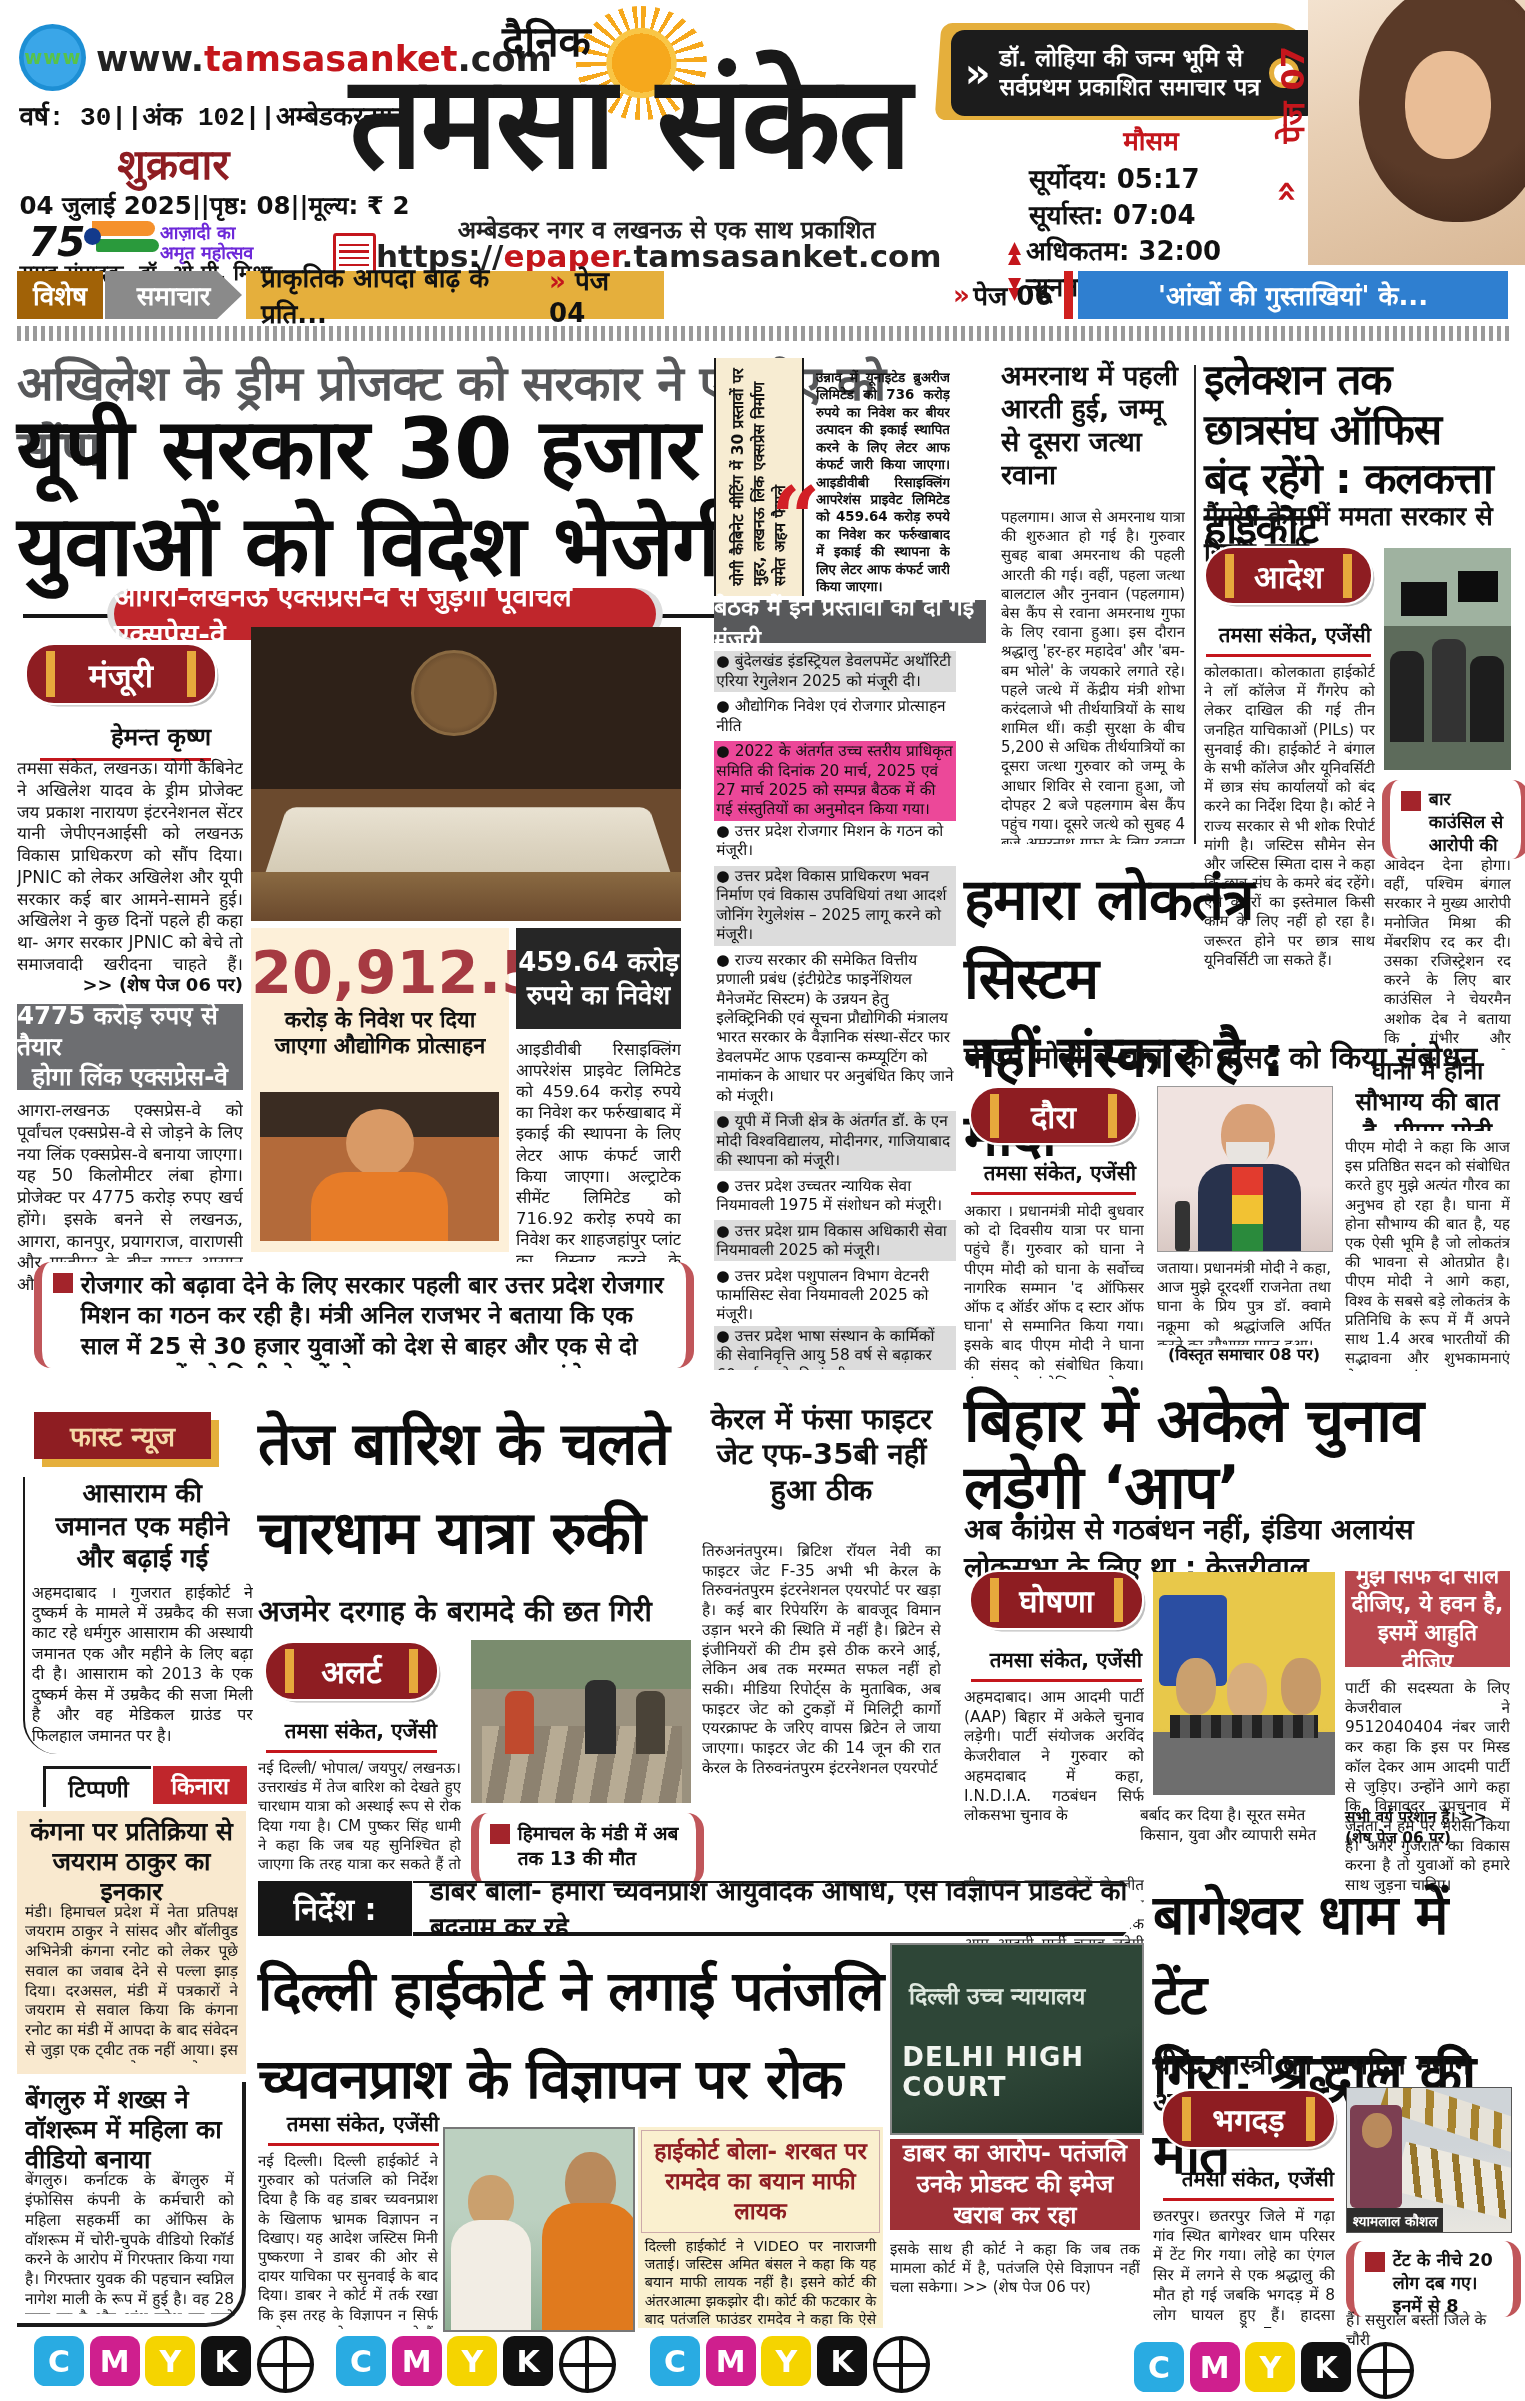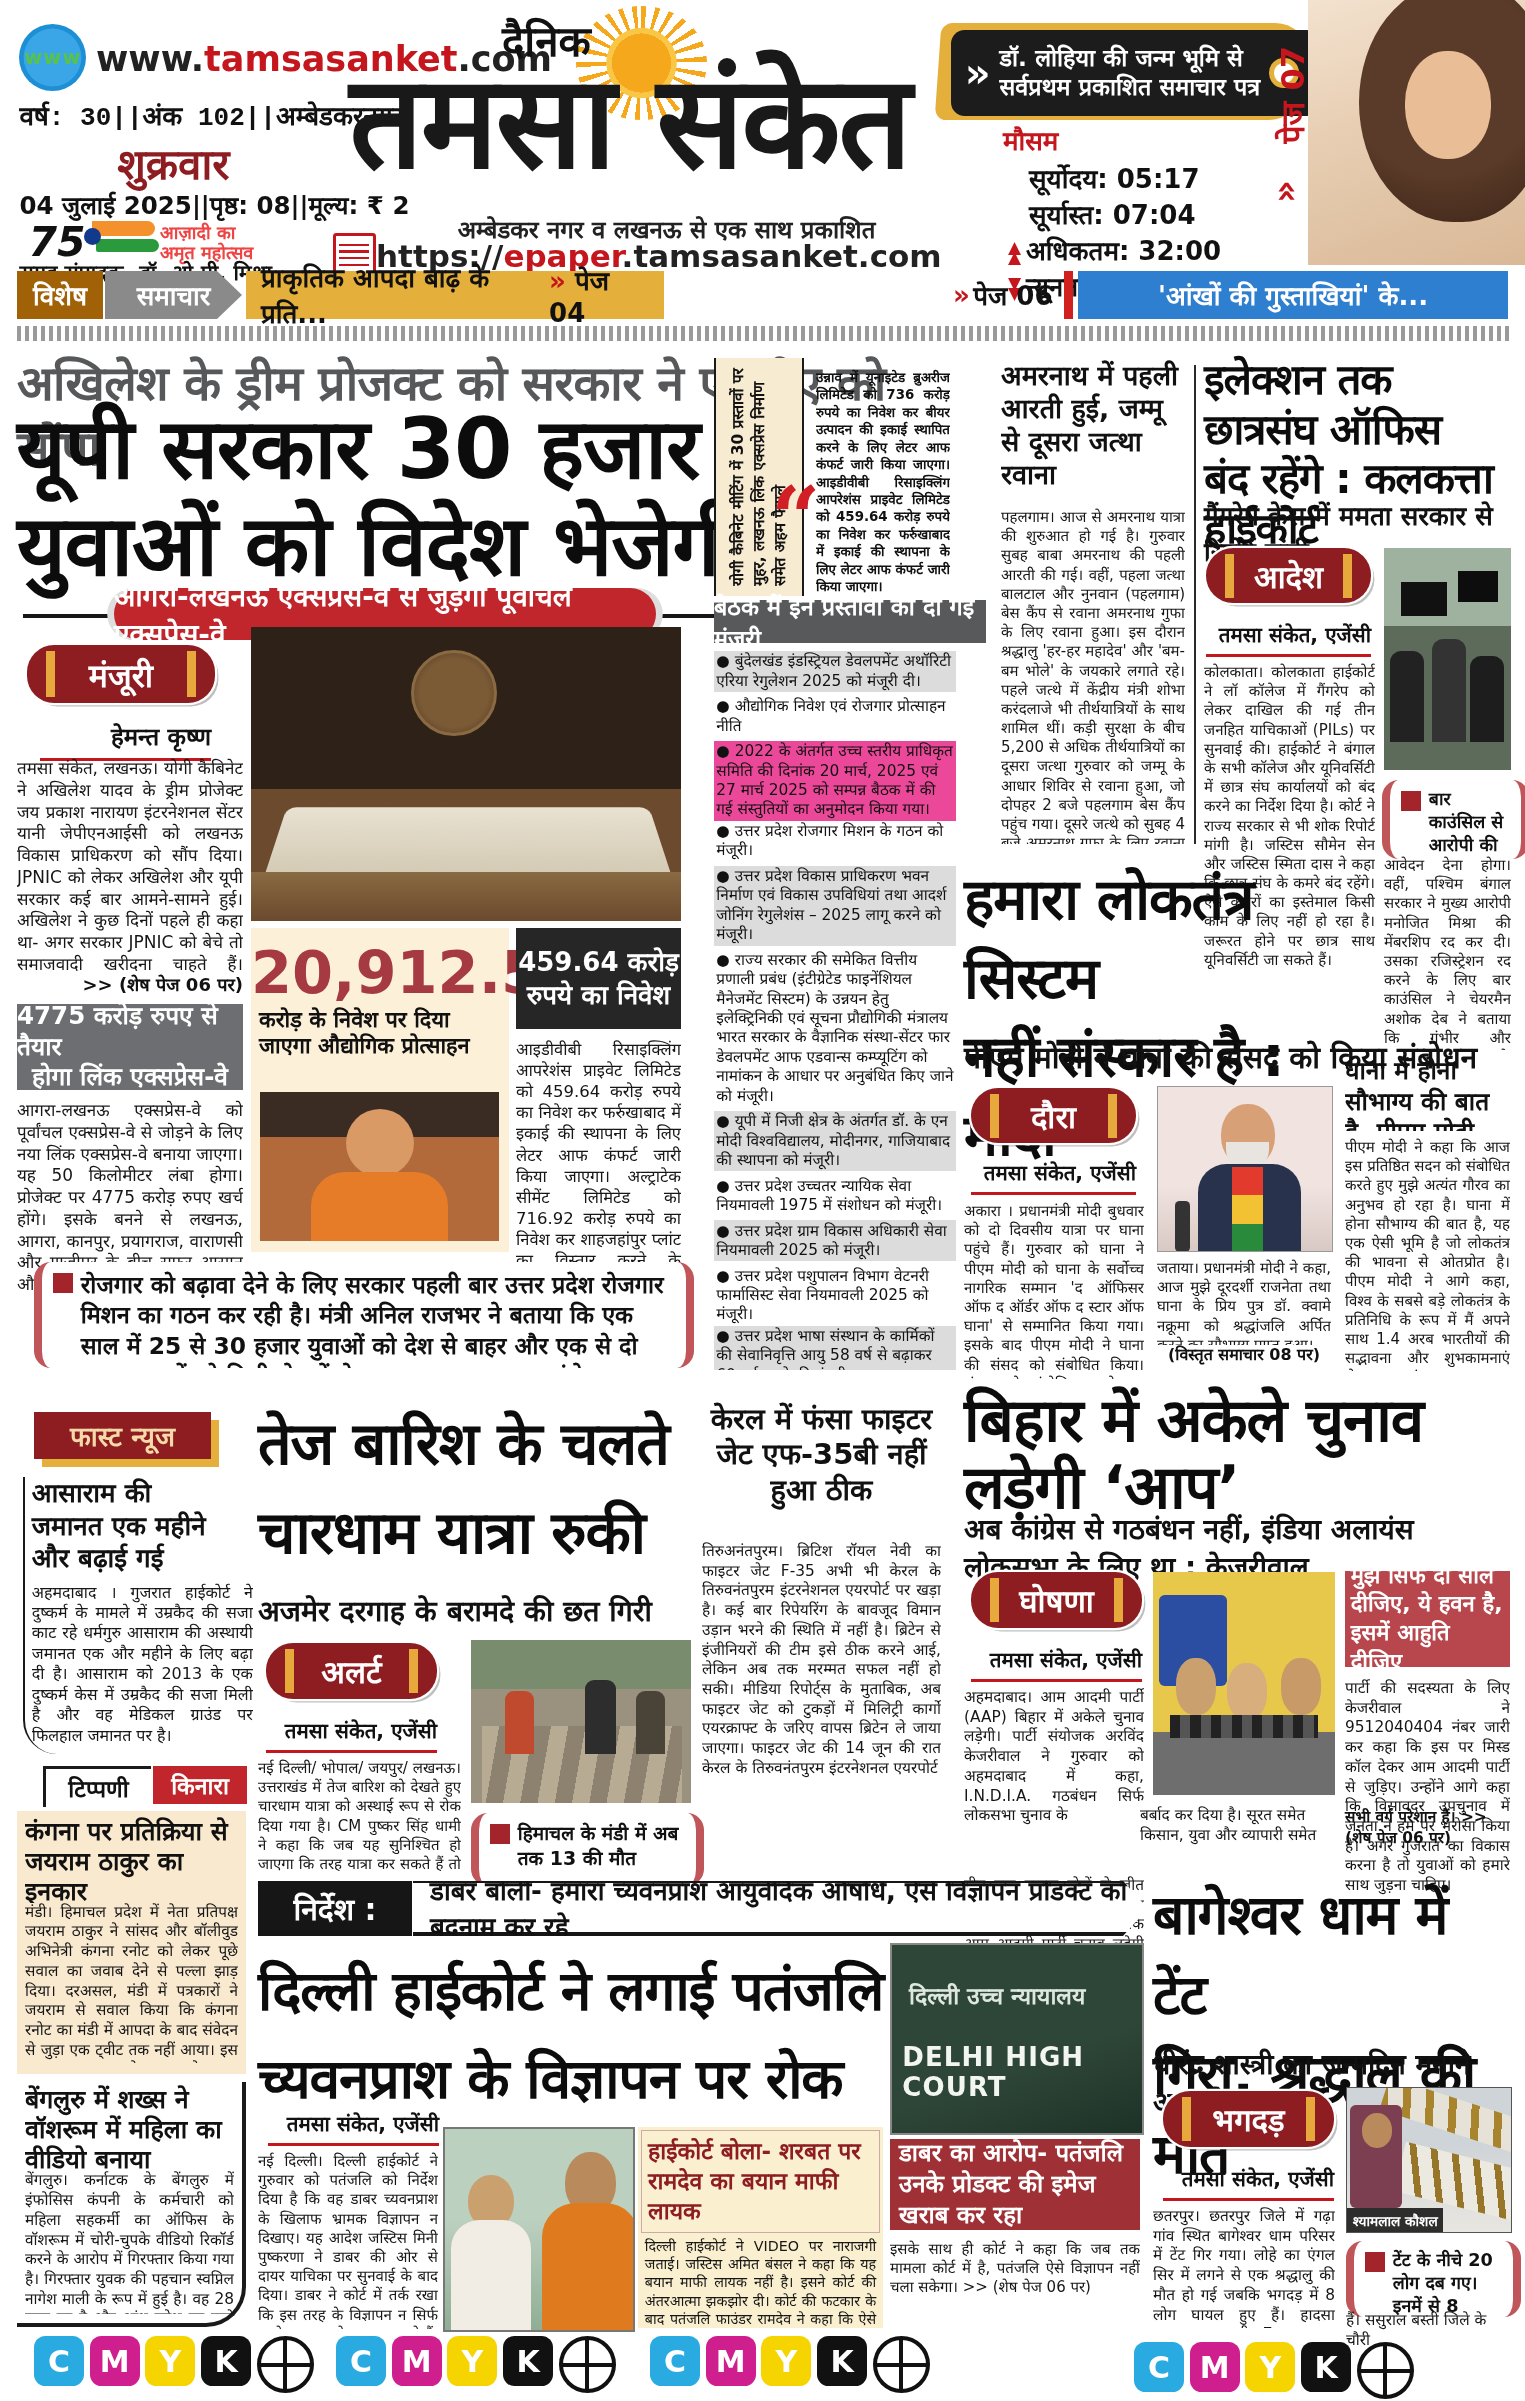--- a/index.html
+++ b/index.html
@@ -2,21 +2,21 @@
 <html style="font-size:9px"><head>
 <meta charset="utf-8">
 <style>
   html,body{margin:0;padding:0;background:#e8e8e8;}
   .page{position:relative;width:1526px;height:2401px;background:#ffffff;overflow:hidden;
         font-family:"DejaVu Sans",sans-serif;color:#111;}
   .abs{position:absolute;}
   .b{font-weight:bold;}
   .just{text-align:justify;text-justify:inter-word;}
   .ovh{overflow:hidden;}
-  .center{}
+  .center{text-align:center;}
   .white{color:#fff;}
   .red{color:#c4161c;}
   .maroon{color:#8e1d22;}
   .kicker{font-weight:bold;color:#57585a;}
   .headline{font-weight:900;color:#0c0c0c;line-height:1.12;letter-spacing:-1.1px;}
   .body-txt{color:#161616;line-height:1.28;}
   .pill{background:#8e1d22;color:#fff;border-radius:27px;display:flex;align-items:center;justify-content:center;
         font-weight:bold;box-shadow:0 0 0 2.3px #fff,3.4px 3.4px 0 rgba(0,0,0,.25);}
   .pill .bar{position:absolute;top:10%;height:80%;width:9px;background:#e7a93c;}
   .pill .bar.l{left:19.4px;} .pill .bar.r{right:19.4px;}
@@ -58,21 +58,21 @@
   </div>
   <div class="abs b" style="left:19.4px;top:97px;font-size:26px;color:#111;font-family:Liberation Mono, monospace;">वर्ष: 30||अंक 102||अम्बेडकरनगर</div>
   <div class="abs b" style="left:19.4px;top:134px;width:308px;text-align:center;font-size:42px;color:#8e1d22;">शुक्रवार</div>
   <div class="abs b" style="left:19.4px;top:188px;font-size:24.5px;color:#111;">04 जुलाई 2025||पृष्ठ: 08||मूल्य: ₹ 2</div>
   <div class="abs" style="left:28.5px;top:218px;width:125px;height:46px;">
     <span style="font-size:41px;font-weight:900;font-style:italic;color:#111;">75</span>
     <span style="position:absolute;left:63px;top:3.4px;width:63px;height:15px;background:linear-gradient(100deg,#f5912c 0 100%);border-radius:0 23px 23px 6.8px;"></span>
     <span style="position:absolute;left:67px;top:20.5px;width:63px;height:13.7px;background:linear-gradient(100deg,#2a9a3c 0 100%);border-radius:0 17px 17px 5.7px;"></span>
     <span style="position:absolute;left:55px;top:10.3px;width:17px;height:17px;border-radius:50%;background:#123a8c;"></span>
   </div>
-  <div class="abs b" style="left:160px;top:223px;font-size:18px;line-height:1.1;color:#ef4444;">
+  <div class="abs b" style="left:160px;top:223px;font-size:18px;line-height:1.1;color:#6d28d9;">
     <div>आज़ादी का</div>
       <div>अमृत महोत्सव</div>
   </div>
   <div class="abs b" style="left:19.4px;top:258px;font-size:21px;color:#111;">समूह संपादक- डॉ. ओ.पी. मिश्रा</div>
 
   <div class="abs sun" style="left:576px;top:5.7px;width:131px;height:114px;"></div>
   <div class="abs b" style="left:502px;top:11.4px;font-size:42px;color:#111;">दैनिक</div>
   <div class="abs" style="left:319px;top:55px;width:621px;text-align:center;font-size:129px;font-weight:900;color:#191919;letter-spacing:-2.3px;line-height:1.05;">तमसा संकेत</div>
   <div class="abs b" style="left:410px;top:212px;width:513px;text-align:center;font-size:24px;color:#222;">अम्बेडकर नगर व लखनऊ से एक साथ प्रकाशित</div>
   <div class="abs" style="left:333px;top:233px;width:30px;height:35px;border:3.4px solid #c4161c;border-radius:3.4px;background:repeating-linear-gradient(#fff 0 4.6px,#c4161c 4.6px 6.8px) content-box;padding:3.4px;"></div>

